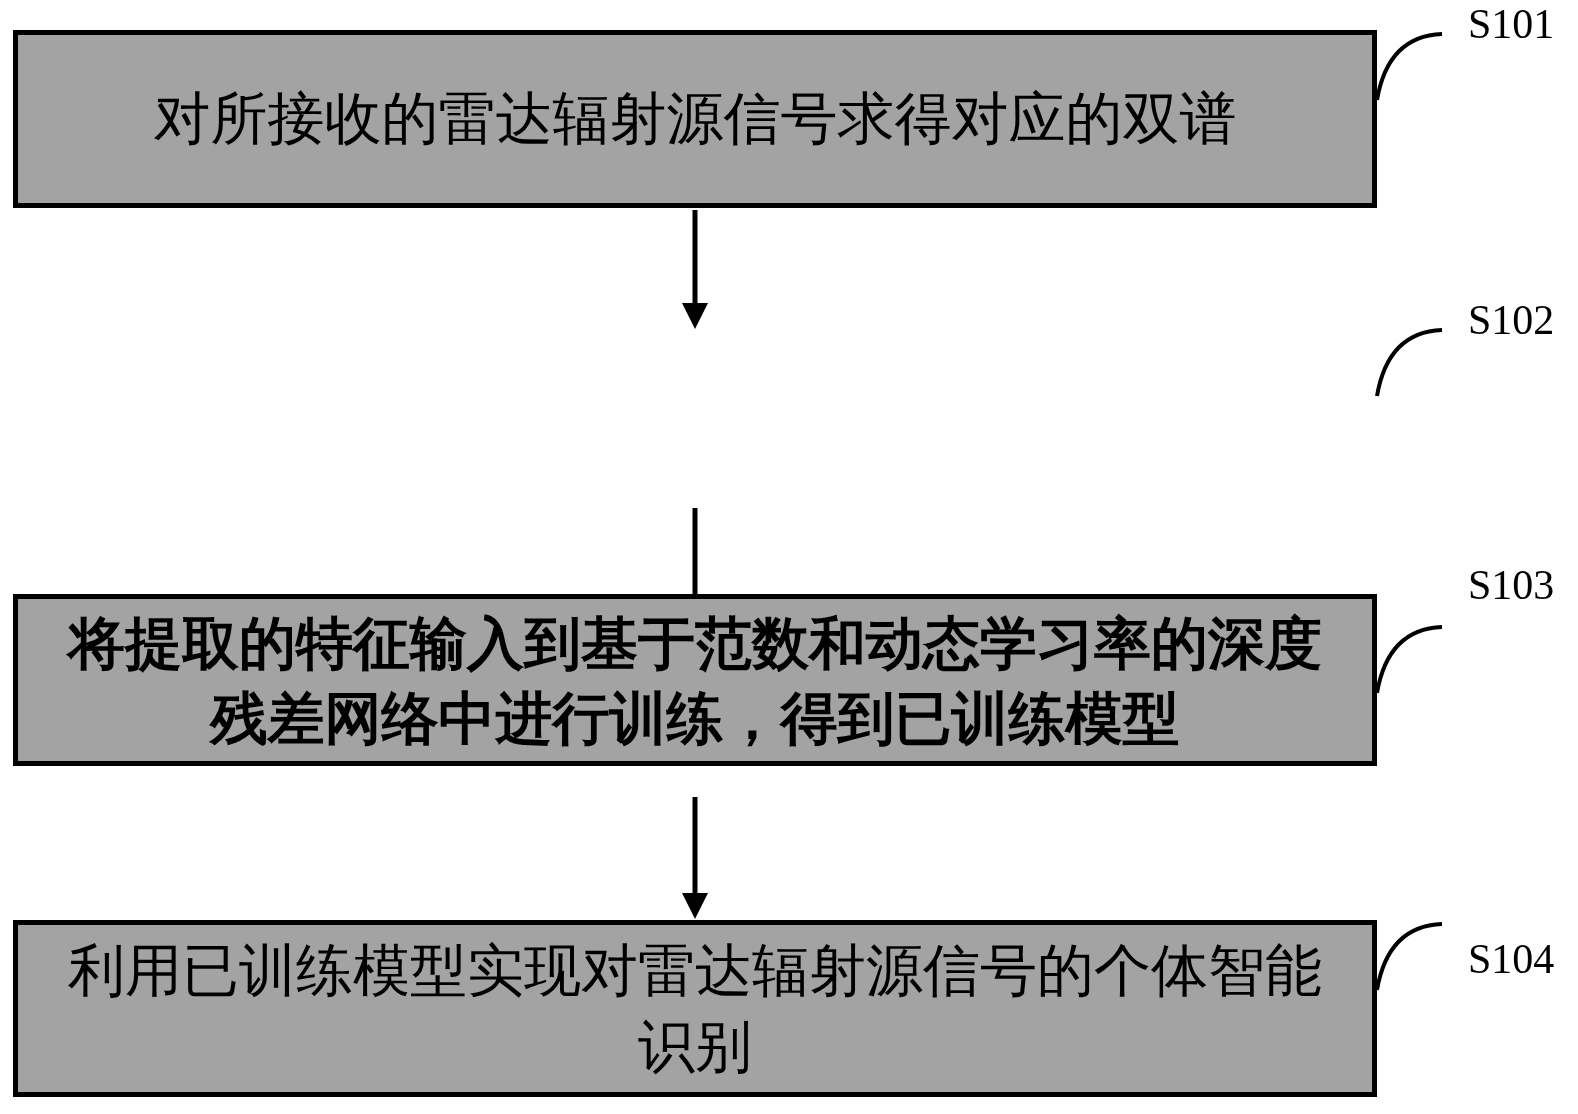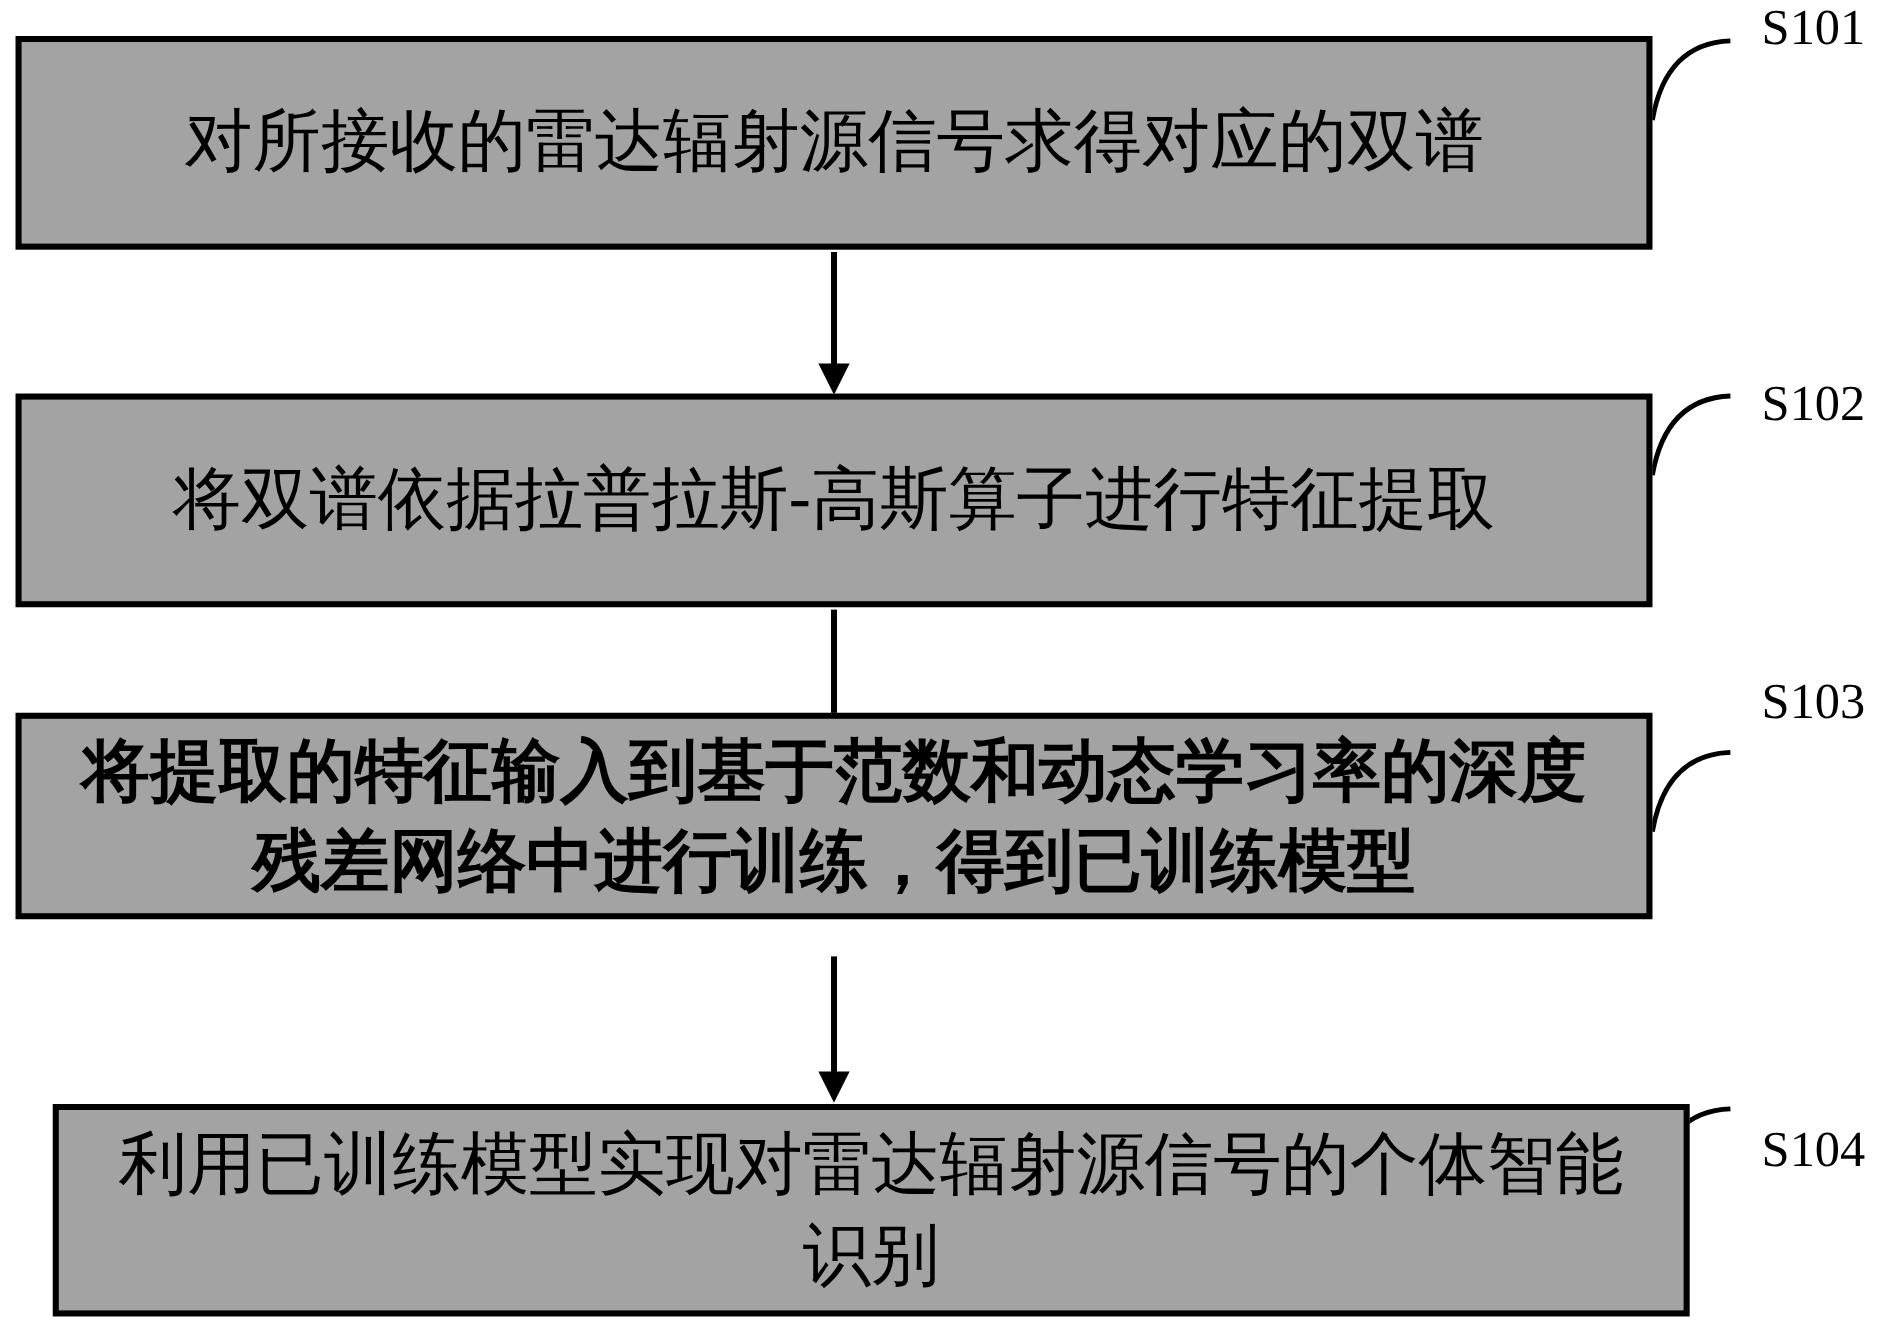--- a/index.html
+++ b/index.html
@@ -38,32 +38,32 @@
     width: 100%;
     text-align: center;
     font-size: 57px;
     line-height: 1.32;
     white-space: pre-line;
     letter-spacing: 0px;
   }
   .box1 { top: 30px;  height: 178px; }
   .box2 { top: 328px; height: 178px; }
   .box3 { top: 594px; height: 172px; font-weight: bold; }
-  .box4 { top: 920px; height: 177px; margin-left: 31px; }
+  .box4 { top: 920px; height: 177px; }
   .step-label {
     position: absolute;
     left: 1444px;
     font-size: 42px;
     line-height: 1;
     font-family: "Liberation Serif", "DejaVu Serif", serif;
     white-space: nowrap;
     margin-left: 24px;
   }
   .label1 { top: 3px; }
-  .label2 { top: 316px; font-family: Liberation Serif, serif; }
+  .label2 { top: 299px; font-family: Liberation Serif, serif; }
   .label3 { top: 564px; }
   .label4 { top: 938px; }
 </style>
 </head>
 <body>
 
 <div class="canvas">
 
   <svg class="overlay" width="1578" height="1114" viewBox="0 0 1578 1114">
 
@@ -79,23 +79,20 @@
     <path d="M 1377 100 Q 1388 36 1442 34" stroke="#000000" stroke-width="4" fill="none"></path>
     <path d="M 1377 396 Q 1388 332 1442 330" stroke="#000000" stroke-width="4" fill="none"></path>
     <path d="M 1377 693 Q 1388 629 1442 627" stroke="#000000" stroke-width="4" fill="none"></path>
     <path d="M 1377 990 Q 1388 926 1442 924" stroke="#000000" stroke-width="4" fill="none"></path>
   </svg>
 
   <div class="flow-box box1">
     <span class="box-text">对所接收的雷达辐射源信号求得对应的双谱</span>
   </div>
 
-  <div class="flow-box box2">
-    <span class="box-text">将双谱依据拉普拉斯-高斯算子进行特征提取</span>
-  </div>
 
   <div class="flow-box box3">
     <span class="box-text">将提取的特征输入到基于范数和动态学习率的深度
 残差网络中进行训练，得到已训练模型</span>
   </div>
 
   <div class="flow-box box4">
     <span class="box-text">利用已训练模型实现对雷达辐射源信号的个体智能
 识别</span>
   </div>

